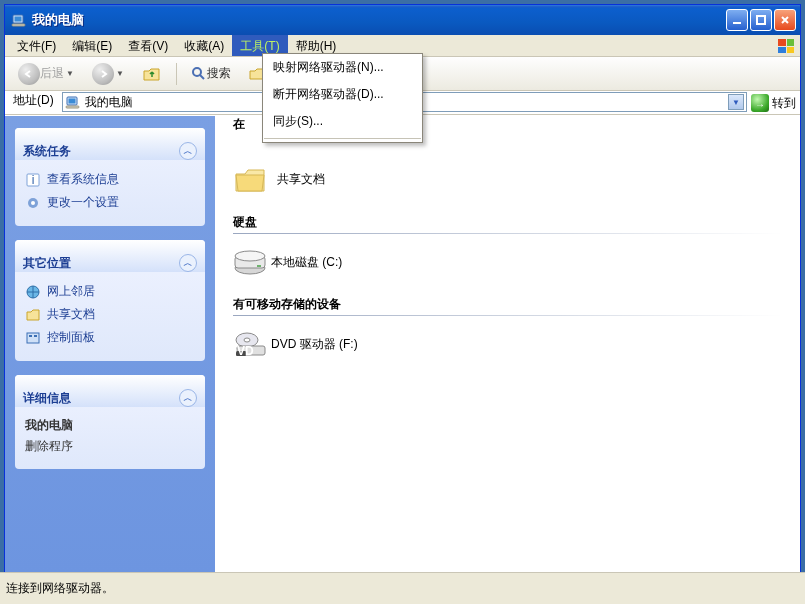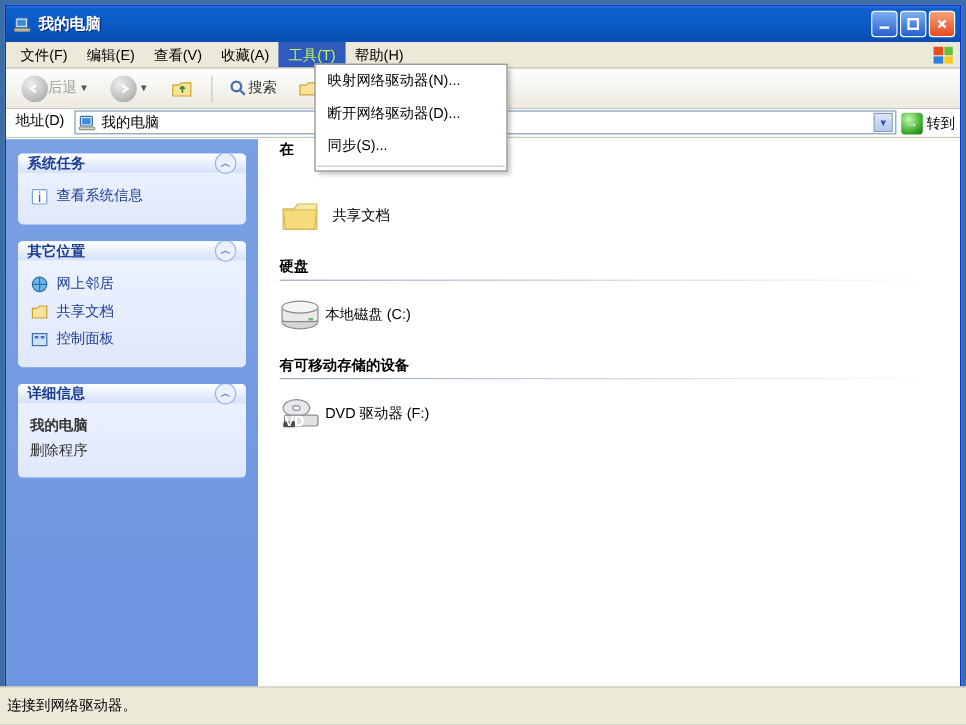--- a/index.html
+++ b/index.html
@@ -29,21 +29,21 @@
 .addr-label { padding:0 4px; }
 .addr-combo { flex:1; height:20px; background:#fff; border:1px solid #7f9db9; display:flex; align-items:center; padding:0 2px; }
 .addr-combo .cb-icon { width:16px; height:16px; margin-right:4px; }
 .addr-combo .cb-text { flex:1; }
 .addr-combo .cb-drop { width:16px; height:16px; background:linear-gradient(#dbe8fb,#b1c9ec); border:1px solid #7f9db9; display:flex; align-items:center; justify-content:center; font-size:8px; color:#2f5bbd; }
 .go-btn { display:flex; align-items:center; gap:3px; }
 .go-icon { width:18px; height:18px; background:radial-gradient(circle at 35% 30%, #c2f9b0, #3aa829 65%, #1f6d13); border-radius:3px; display:flex; align-items:center; justify-content:center; color:#fff; font-weight:bold; font-size:10px;}
 .body-area { flex:1; display:flex; background:#fff; border-top:1px solid #fff; }
 .sidebar { width:210px; background:linear-gradient(#7a9fe3 0%, #6d95e0 100%); padding:12px 10px; display:flex; flex-direction:column; gap:14px; }
 .panel { background:linear-gradient(#eff3ff,#dfe8fb); border-radius:4px; overflow:hidden; }
-.panel-head { height:16px; background:linear-gradient(#fff,#d4e1fa); display:flex; align-items:center; padding:0 8px; color:#1c3e93; font-weight:bold; }
+.panel-head { height:32px; background:linear-gradient(#fff,#d4e1fa); display:flex; align-items:flex-end; padding:0 8px; color:#1c3e93; font-weight:bold; }
 .panel-head .collapse { margin-left:auto; width:18px; height:18px; border-radius:50%; border:1px solid #9ab6e7; background:#eaf1fd; display:flex; align-items:center; justify-content:center; color:#4a74c7; font-size:9px;}
 .panel-body { padding:8px 10px 12px 10px; }
 .panel-link { display:flex; align-items:center; gap:6px; color:#1c3e93; padding:3px 0; cursor:default; }
 .panel-link .pic { width:16px; height:16px; flex-shrink:0; }
 .panel-text { color:#333; padding:2px 0; }
 .details-title { color:#333; font-weight:bold; }
 .viewer { flex:1; background:#fff; padding:14px 18px; position:relative; }
 .v-row { display:flex; align-items:center; gap:10px; margin:6px 0 18px 0; }
 .v-row .big-icon { width:34px; height:34px; }
 .v-section-title { font-weight:bold; margin:4px 0 2px 0; }
@@ -186,20 +186,29 @@
         <div class="panel-body">
           <div class="panel-link">
               <span class="pic">
                 <svg viewBox="0 0 16 16">
                   <rect x="2" y="2" width="12" height="12" rx="1" fill="#fff" stroke="#7ea2d8"></rect>
                   <text x="8" y="12" text-anchor="middle" font-size="10" fill="#2e5fa8">i</text>
                 </svg>
               </span>
               <span>查看系统信息</span>
             </div>
+          <div class="panel-link">
+              <span class="pic">
+                <svg viewBox="0 0 16 16">
+                  <circle cx="8" cy="8" r="5" fill="#7ea2d8"></circle>
+                  <circle cx="8" cy="8" r="2" fill="#fff"></circle>
+                </svg>
+              </span>
+              <span>更改一个设置</span>
+            </div>
         </div>
       </div>
 
       <div class="panel">
         <div class="panel-head">
           <span>其它位置</span>
           <span class="collapse">︿</span>
         </div>
         <div class="panel-body">
           <div class="panel-link">

